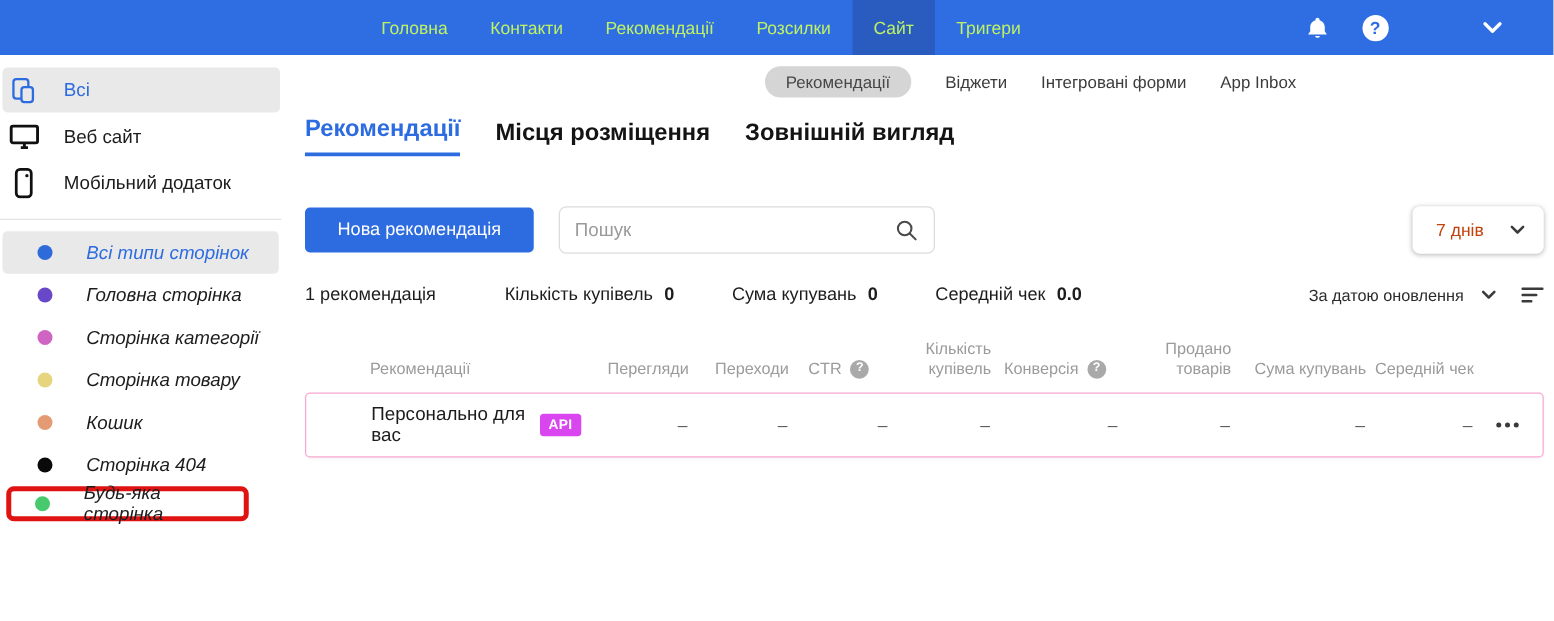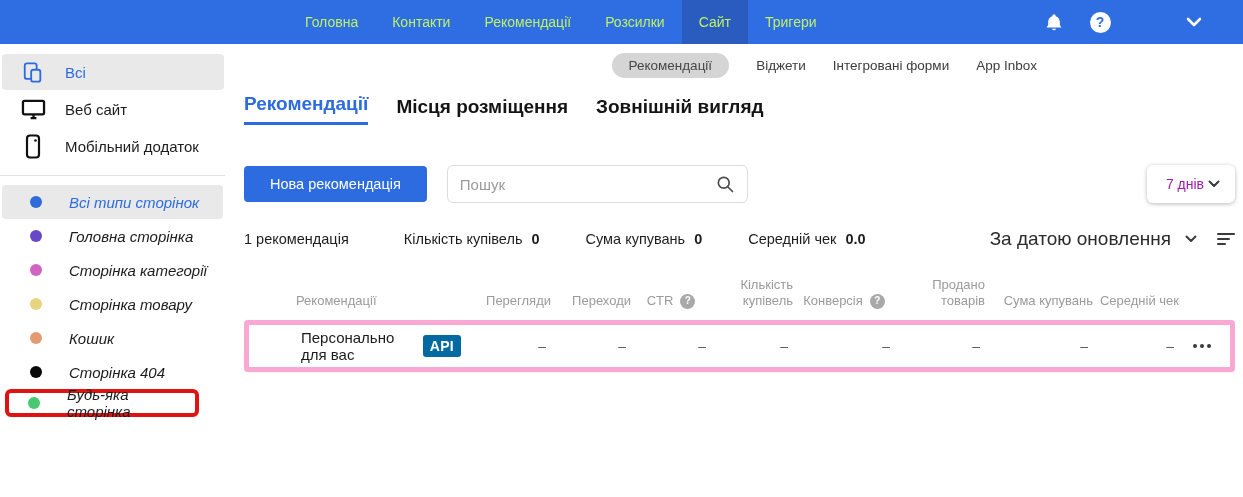--- a/index.html
+++ b/index.html
@@ -19,21 +19,21 @@
   .help-circle { width:21px; height:21px; border-radius:50%; background:#fff; color:#2e6de2;
     font-size:14px; font-weight:bold; display:flex; align-items:center; justify-content:center; }
   .gap16 { margin-left:16px; } .gap64 { margin-left:64px; }
 
   
   .body { display:flex; height:453px; }
 
   
   .sidebar { width:225px; flex:0 0 225px; padding-top:9px; }
   .side-item { display:flex; align-items:center; height:36px; margin:1px 1px 1px 2px; border-radius:4px;
-    padding-left:18px; gap:19px; font-size:15px; color:#1c1c1c; cursor:pointer; }
+    padding-left:4px; gap:19px; font-size:15px; color:#1c1c1c; cursor:pointer; }
   .side-item.selected { background:#e9e9e9; color:#2d6ce0; }
   .side-icon { width:26px; display:flex; justify-content:center; }
   .divider { height:1px; background:#e3e3e3; margin:11px 0 9px 0; }
   .type-item { display:flex; align-items:center; height:34px; padding-left:28px; gap:27px;
     font-size:15px; color:#1c1c1c; cursor:pointer; margin:0 2px 0 2px;font-style:italic; }
   .type-item.selected { background:#e9e9e9; border-radius:4px; color:#2d6ce0; }
   .type-item.highlighted { border:4px solid #e01313; border-radius:6px; width:194px; height:28px;
     margin-left:5px; padding-left:19px; }
   .dot { width:12px; height:12px; border-radius:50%; flex:0 0 12px; }
 
@@ -49,41 +49,41 @@
   .tab.active { color:#2d6ce0; border-bottom:3px solid #2d6ce0; }
 
   .toolbar { display:flex; align-items:center; margin-top:40px; }
   .btn-new { background:#2d6ce0; color:#fff; font-size:14.5px; border:none; border-radius:4px;
     padding:10px 26px; cursor:pointer; font-family:inherit; }
   .search { width:301px; height:38px; margin-left:20px; border:1px solid #dcdcdc; border-radius:6px;
     display:flex; align-items:center; padding:0 12px; background:#fff; }
   .search input { border:none; outline:none; flex:1; font-size:15px; color:#333; font-family:inherit; }
   .search input::placeholder { color:#9a9a9a; }
   .period { margin-left:auto; height:38px; background:#fff; border-radius:6px;
-    box-shadow:0 1px 4px rgba(0,0,0,.28); display:flex; align-items:center; gap:4px;
-    padding:0 15px 0 19px; font-size:14px; color:#a21caf; cursor:pointer; }
+    box-shadow:0 1px 4px rgba(0,0,0,.28); display:flex; align-items:center; gap:21px;
+    padding:0 15px 0 19px; font-size:14px; color:#c2410c; cursor:pointer; }
 
   .stats { display:flex; align-items:center; margin-top:25px; font-size:14.5px; color:#1d1d1d; }
   .stat { display:flex; align-items:center; margin-right:46px;text-align:center; }
   .stat b { margin-left:9px; }
-  .sortbox { margin-left:auto; display:flex; align-items:center; gap:12px; color:#2b2b2b; font-size:19px; }
+  .sortbox { margin-left:auto; display:flex; align-items:center; gap:12px; color:#2b2b2b; font-size:13px; }
   .sortbox .chev { margin-left:2px; }
 
   .grid-row { display:grid; grid-template-columns:minmax(0,1fr) 85px 80px 80px 82px 102px 90px 108px 86px 56px; }
   .thead { align-items:end; padding:27px 0 10px 0; color:#9b9b9b; font-size:13px; }
   .th { text-align:right; line-height:1.25; }
   .th-first { text-align:left; padding-left:52px; }
   .th-icon { display:inline-flex; align-items:center; justify-content:center; gap:7px; }
   .qmark { width:15px; height:15px; border-radius:50%; background:#a9a9a9; color:#fff; font-size:10px;
     font-weight:bold; display:inline-flex; align-items:center; justify-content:center; cursor:pointer; }
 
-  .card { background:#fff; border:5px solid #f9a8d4; border-radius:4px; box-shadow:0 1px 2px rgba(0,0,0,.05);
+  .card { background:#fff; border:1px solid #f9a8d4; border-radius:4px; box-shadow:0 1px 2px rgba(0,0,0,.05);
     height:52px; align-items:center; }
   .cell-name { display:flex; align-items:center; padding-left:52px; font-size:15px; color:#1b1b1b; }
-  .badge { background:#0369a1; color:#fff; font-size:14px; font-weight:bold; letter-spacing:.3px;
+  .badge { background:#d946ef; color:#fff; font-size:11px; font-weight:bold; letter-spacing:.3px;
     padding:3px 7px; border-radius:3px; margin-left:11px; }
   .cell-val { text-align:right; color:#5f5f5f; font-size:14px; }
   .cell-actions { display:flex; align-items:center; justify-content:center; gap:3px; cursor:pointer; }
   .kdot { width:4px; height:4px; border-radius:50%; background:#3a3a3a; display:inline-block; }
 </style>
 </head>
 <body>
 
 <div class="app">
 

